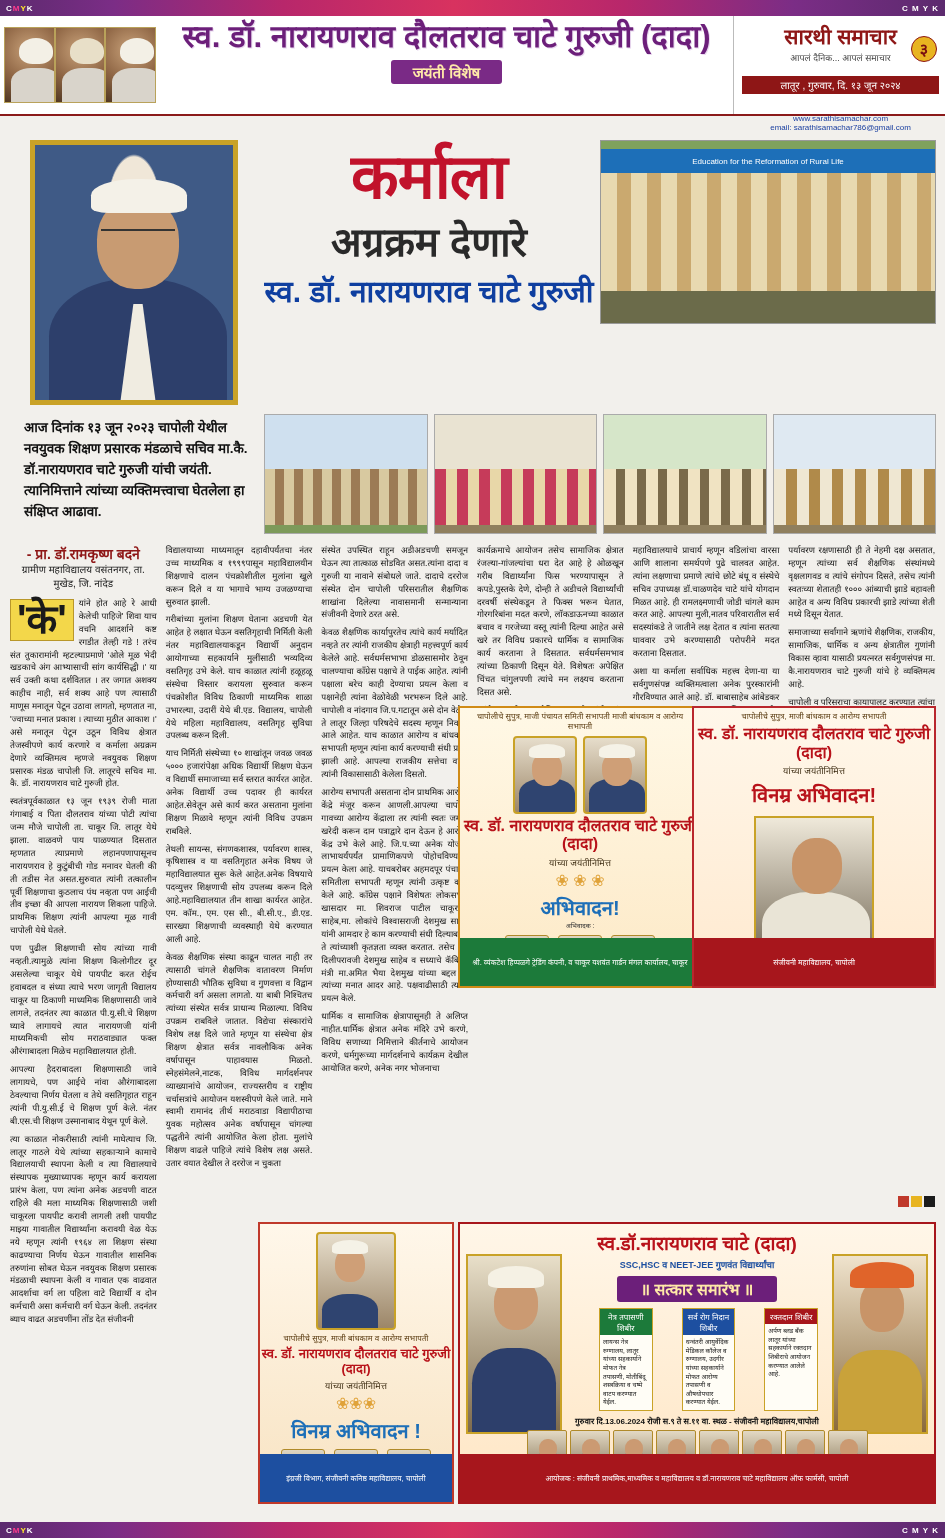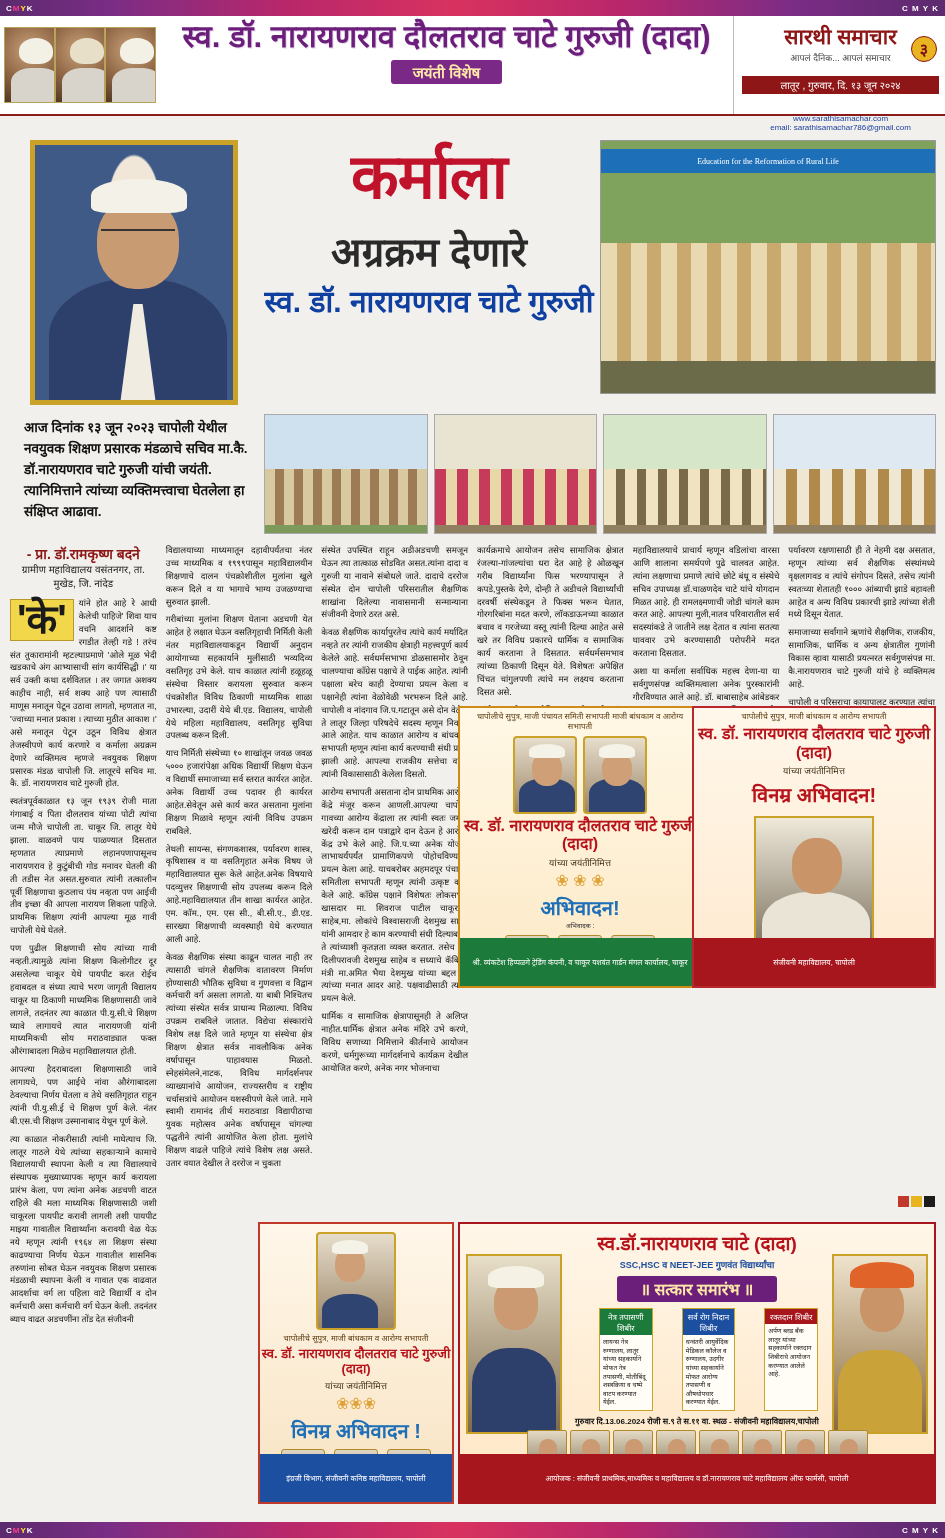--- a/index.html
+++ b/index.html
@@ -113,27 +113,27 @@
     position:absolute; left:74px; bottom:0; width:58px; height:96px; background:#f0ece1;
     clip-path: polygon(42% 0, 58% 0, 80% 100%, 20% 100%);
   }
   .hero-caption {
     position:absolute; left:16px; top:292px; width:226px;
     font-size:13.5px; line-height:1.55; color:#111; font-weight:bold;
   }
 
   .hero-title { position:absolute; left:256px; top:20px; width:330px; text-align:center;}
   .ht1 { font-size:62px; font-weight:bold; color:#c1122b; line-height:1; letter-spacing:-1px;}
-  .ht2 { font-size:40px; font-weight:bold; color:#2a2a2a; line-height:1.1; margin-top:22px;}
+  .ht2 { font-size:40px; font-weight:bold; color:#2a2a2a; line-height:1.1; margin-top:12px;}
   .ht3 { font-size:30px; font-weight:bold; color:#0f3fa0; line-height:1.2; margin-top:10px;}
 
   .hero-img-main {
-    position:absolute; left:592px; top:14px; width:336px; height:254px;
+    position:absolute; left:592px; top:14px; width:336px; height:184px;
     background:linear-gradient(#7fa25c 0 55%, #5c7a42 55% 100%);
-    border:1px solid #999; overflow:hidden;font-family:Liberation Serif, serif;
+    border:1px solid #999; overflow:hidden;
   }
   .banner-strip{
     position:absolute; left:0; top:8px; width:100%; height:24px; background:#1d6fb8;
     color:#fff; font-size:8px; display:flex; align-items:center; justify-content:center;
   }
   .crowd{
     position:absolute; left:0; bottom:0; width:100%; height:150px;
     background:
       repeating-linear-gradient(90deg,#e8d9b0 0 16px,#caa96f 16px 30px),
       #6e8a4e;

